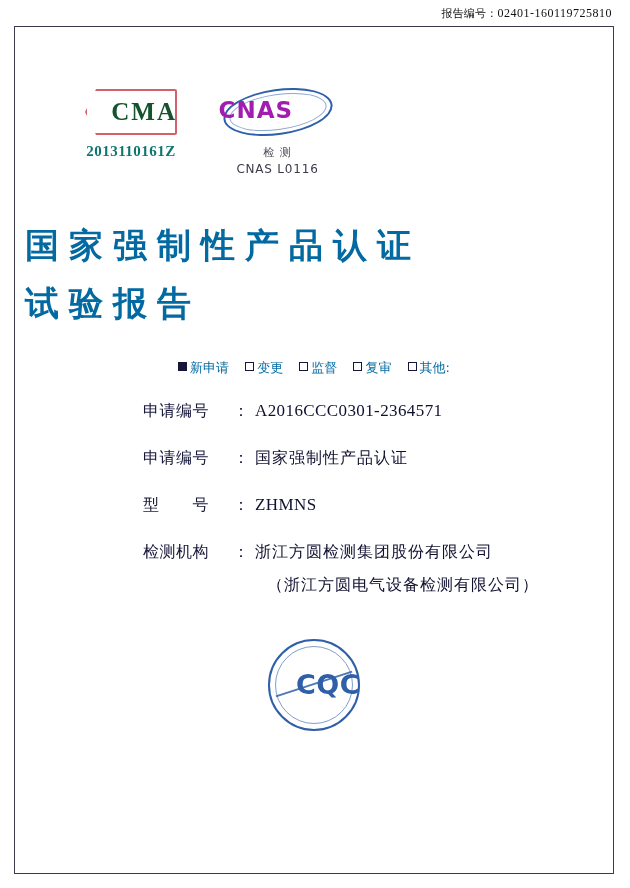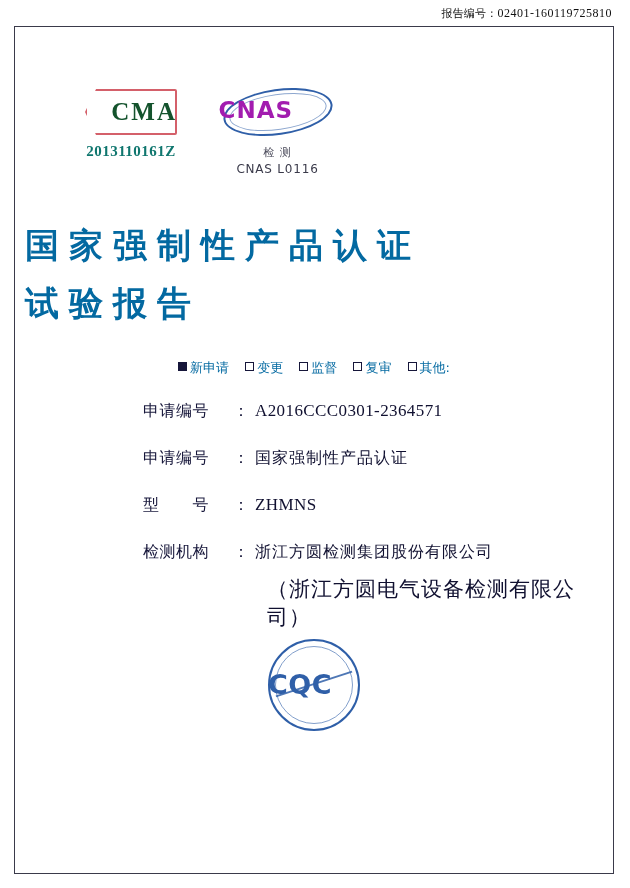--- a/index.html
+++ b/index.html
@@ -248,21 +248,21 @@
     letter-spacing: 0.4px;
     text-align: right;
   }
   .f-value.cn {
     font-family: "DejaVu Serif", serif;
     font-size: 16px;
     letter-spacing: 1px;
   }
   .f-value2 {
     font-family: "DejaVu Serif", serif;
-    font-size: 21px;
+    font-size: 16px;
     color: #101030;
     letter-spacing: 1px;
     padding-left: 252px;
     margin-top: -14px;
     margin-bottom: 5px;
   }
 
   
   .cqc {
     position: absolute;
@@ -287,21 +287,21 @@
     border: 1.2px solid #2f5fa8;
     border-radius: 50%;
     box-sizing: border-box;
     opacity: 0.6;
   }
   .cqc-text {
     position: absolute;
     left: 0; top: 0;
     width: 92px; height: 92px;
     line-height: 92px;
-    text-align: left;
+    text-align: right;
     font-family: "DejaVu Sans", sans-serif;
     font-weight: bold;
     font-size: 27px;
     color: #2f5fa8;
     letter-spacing: 0.5px;
   }
   .cqc-slash {
     position: absolute;
     left: 6px;
     top: 44px;

